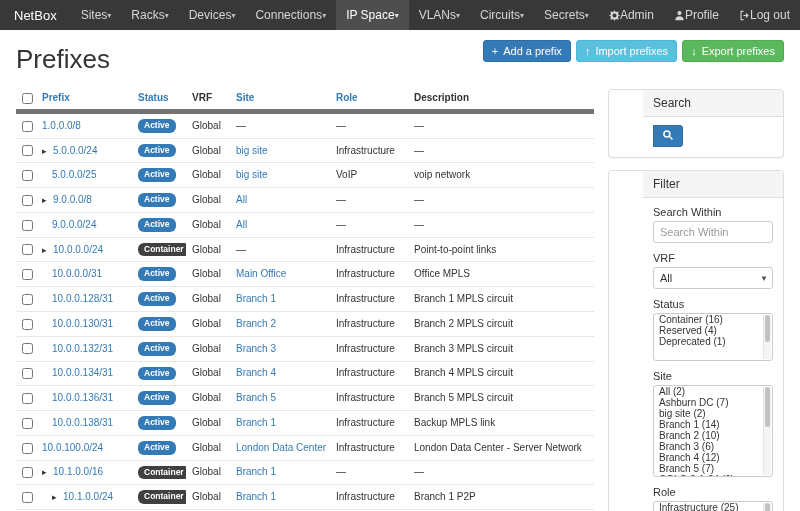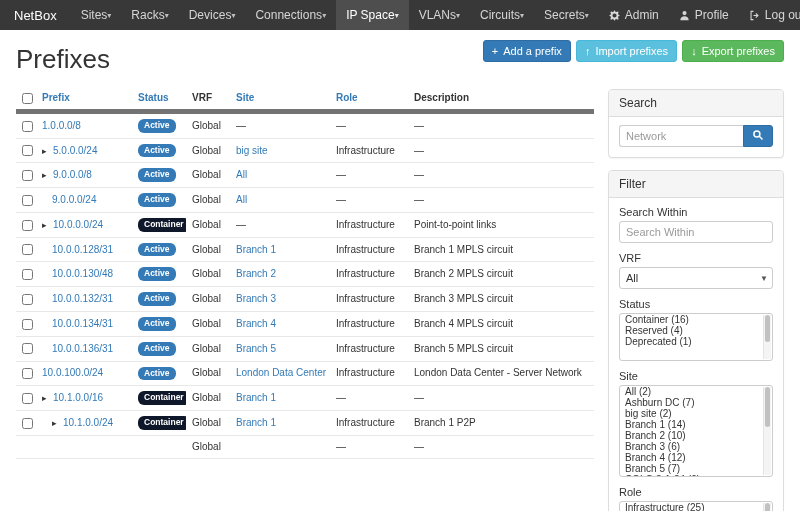--- a/index.html
+++ b/index.html
@@ -10,21 +10,21 @@
     font-family:"Liberation Sans", sans-serif;
   }
   
   .navbar { height:30px; background:#383838; display:flex; align-items:stretch; font-size:12px; color:#d6d6d6; }
   .brand { display:flex; align-items:center; padding:0 14px; color:#fff; font-size:13px; cursor:pointer; }
   .nav-items { display:flex; }
   .nav-item { display:flex; align-items:center; padding:0 10px; cursor:pointer; white-space:nowrap; }
   .nav-item.active { background:#4e4e4e; color:#fff; }
   .nav-caret { font-size:8px; opacity:.85; }
   .nav-right { margin-left:auto; display:flex; align-items:stretch; }
-  .nav-right .nav-item { gap:5px; }
+  .nav-right .nav-item { }
   .nav-icon { display:inline-flex; align-items:center; }
   
   .content { padding:0 16px; }
   .page-head { display:flex; align-items:flex-start; }
   h1 { font-size:26px; font-weight:400; margin:14px 0 12px; color:#333; }
   .actions { margin-left:auto; margin-top:10px; display:flex; gap:5px; }
   .btn { font-size:11px; padding:3px 8px; border-radius:3px; color:#fff; border:1px solid transparent;
          display:inline-flex; align-items:center; gap:5px; cursor:pointer; font-family:inherit; line-height:1.3; }
   .btn-primary { background:#337ab7; border-color:#2e6da4; }
   .btn-info    { background:#5bc0de; border-color:#46b8da; }
@@ -35,27 +35,27 @@
   
   table { width:100%; border-collapse:collapse; font-size:10px; table-layout:fixed; }
   th { text-align:left; padding:5px 6px; border-bottom:5px solid #737373; font-size:10px; color:#333; white-space:nowrap; }
   th a { color:#337ab7; text-decoration:none; font-weight:bold; cursor:pointer; }
   td { padding:5px 6px; border-bottom:1px solid #e8e8e8; color:#333; vertical-align:middle;
        white-space:nowrap; overflow:hidden; line-height:12px; }
   a.link { color:#337ab7; text-decoration:none; cursor:pointer; }
   a.link.dash { color:#333; cursor:default; }
   .badge-status { display:inline-block; color:#fff; font-size:8.5px; font-weight:bold; padding:2px 6px; border-radius:6px; line-height:1.15; }
   .badge-active { background:#337ab7; }
-  .badge-container { background:#0f172a; }
+  .badge-container { background:#404040; }
   .caret-toggle { display:inline-block; width:11px; color:#333; font-size:9px; cursor:pointer; }
   .indent { display:inline-block; height:1px; }
   input[type=checkbox] { width:11px; height:11px; margin:0; vertical-align:middle; cursor:pointer; }
   
   .sidebar { width:176px; flex:0 0 176px; padding-top:2px; }
-  .panel { border:1px solid #ddd; border-radius:4px; margin-bottom:12px; background:#fff; box-shadow:0 1px 1px rgba(0,0,0,.04); }
+  .panel { border:1px solid #ddd; border-radius:4px; margin-bottom:12px; background:#fff; box-shadow:0 1px 1px rgba(0,0,0,.04);padding-left:34px; }
   .panel-heading { background:#f5f5f5; border-bottom:1px solid #ddd; padding:6px 10px; font-size:12px; color:#333;
                    border-top-left-radius:3px; border-top-right-radius:3px; }
   .panel-body { padding:8px 10px 10px; }
   .input-group { display:flex; }
   .form-input { flex:1; min-width:0; height:22px; border:1px solid #ccc; border-radius:3px; padding:1px 6px;
                 font-size:11px; font-family:inherit; color:#555; width:100%; }
   .form-input::placeholder { color:#9a9a9a; }
   .input-group .form-input { border-radius:3px 0 0 3px; border-right:none; }
   .search-btn { width:30px; height:22px; background:#337ab7; border:1px solid #2e6da4; border-radius:0 3px 3px 0;
                 display:flex; align-items:center; justify-content:center; cursor:pointer; padding:0; }
@@ -200,20 +200,29 @@
         <td><input type="checkbox" style=""></td>
         <td><span class="indent" style="width: 0px;"></span><span class="caret-toggle">▸</span><a class="link">5.0.0.0/24</a></td>
         <td><span class="badge-status badge-active">Active</span></td>
         <td>Global</td>
         <td><a class="link">big site</a></td>
         <td>Infrastructure</td>
         <td>—</td>
       </tr>
             <tr>
         <td><input type="checkbox" style=""></td>
+        <td><span class="indent" style="width: 10px;"></span><a class="link">5.0.0.0/25</a></td>
+        <td><span class="badge-status badge-active">Active</span></td>
+        <td>Global</td>
+        <td><a class="link">big site</a></td>
+        <td>VoIP</td>
+        <td>voip network</td>
+      </tr>
+            <tr>
+        <td><input type="checkbox" style=""></td>
         <td><span class="indent" style="width: 0px;"></span><span class="caret-toggle">▸</span><a class="link">9.0.0.0/8</a></td>
         <td><span class="badge-status badge-active">Active</span></td>
         <td>Global</td>
         <td><a class="link">All</a></td>
         <td>—</td>
         <td>—</td>
       </tr>
             <tr>
         <td><input type="checkbox" style=""></td>
         <td><span class="indent" style="width: 10px;"></span><a class="link">9.0.0.0/24</a></td>
@@ -227,30 +236,39 @@
         <td><input type="checkbox" style=""></td>
         <td><span class="indent" style="width: 0px;"></span><span class="caret-toggle">▸</span><a class="link">10.0.0.0/24</a></td>
         <td><span class="badge-status badge-container">Container</span></td>
         <td>Global</td>
         <td><a class="link dash">—</a></td>
         <td>Infrastructure</td>
         <td>Point-to-point links</td>
       </tr>
             <tr>
         <td><input type="checkbox" style=""></td>
+        <td><span class="indent" style="width: 10px;"></span><a class="link">10.0.0.0/31</a></td>
+        <td><span class="badge-status badge-active">Active</span></td>
+        <td>Global</td>
+        <td><a class="link">Main Office</a></td>
+        <td>Infrastructure</td>
+        <td>Office MPLS</td>
+      </tr>
+            <tr>
+        <td><input type="checkbox" style=""></td>
         <td><span class="indent" style="width: 10px;"></span><a class="link">10.0.0.128/31</a></td>
         <td><span class="badge-status badge-active">Active</span></td>
         <td>Global</td>
         <td><a class="link">Branch 1</a></td>
         <td>Infrastructure</td>
         <td>Branch 1 MPLS circuit</td>
       </tr>
             <tr>
         <td><input type="checkbox" style=""></td>
-        <td><span class="indent" style="width: 10px;"></span><a class="link">10.0.0.130/48</a></td>
+        <td><span class="indent" style="width: 10px;"></span><a class="link">10.0.0.130/31</a></td>
         <td><span class="badge-status badge-active">Active</span></td>
         <td>Global</td>
         <td><a class="link">Branch 2</a></td>
         <td>Infrastructure</td>
         <td>Branch 2 MPLS circuit</td>
       </tr>
             <tr>
         <td><input type="checkbox" style=""></td>
         <td><span class="indent" style="width: 10px;"></span><a class="link">10.0.0.132/31</a></td>
         <td><span class="badge-status badge-active">Active</span></td>
@@ -269,20 +287,29 @@
         <td>Branch 4 MPLS circuit</td>
       </tr>
             <tr>
         <td><input type="checkbox" style=""></td>
         <td><span class="indent" style="width: 10px;"></span><a class="link">10.0.0.136/31</a></td>
         <td><span class="badge-status badge-active">Active</span></td>
         <td>Global</td>
         <td><a class="link">Branch 5</a></td>
         <td>Infrastructure</td>
         <td>Branch 5 MPLS circuit</td>
+      </tr>
+            <tr>
+        <td><input type="checkbox" style=""></td>
+        <td><span class="indent" style="width: 10px;"></span><a class="link">10.0.0.138/31</a></td>
+        <td><span class="badge-status badge-active">Active</span></td>
+        <td>Global</td>
+        <td><a class="link">Branch 1</a></td>
+        <td>Infrastructure</td>
+        <td>Backup MPLS link</td>
       </tr>
             <tr>
         <td><input type="checkbox" style=""></td>
         <td><span class="indent" style="width: 0px;"></span><a class="link">10.0.100.0/24</a></td>
         <td><span class="badge-status badge-active">Active</span></td>
         <td>Global</td>
         <td><a class="link">London Data Center</a></td>
         <td>Infrastructure</td>
         <td>London Data Center - Server Network</td>
       </tr>
@@ -316,21 +343,20 @@
           </tbody>
       </table>
     </div>
 
     <div class="sidebar">
 
       <div class="panel">
         <div class="panel-heading">Search</div>
         <div class="panel-body">
           <div class="input-group">
-            <input class="form-input" type="text" placeholder="Network" style="">
             <button class="search-btn">
               <span>
                 <svg viewBox="0 0 16 16" width="12" height="12" fill="none" stroke="#fff" stroke-width="2">
                   <circle cx="6.5" cy="6.5" r="4"></circle>
                     <path d="M9.7 9.7L14 14"></path>
                 </svg>
               </span>
             </button>
           </div>
         </div>

